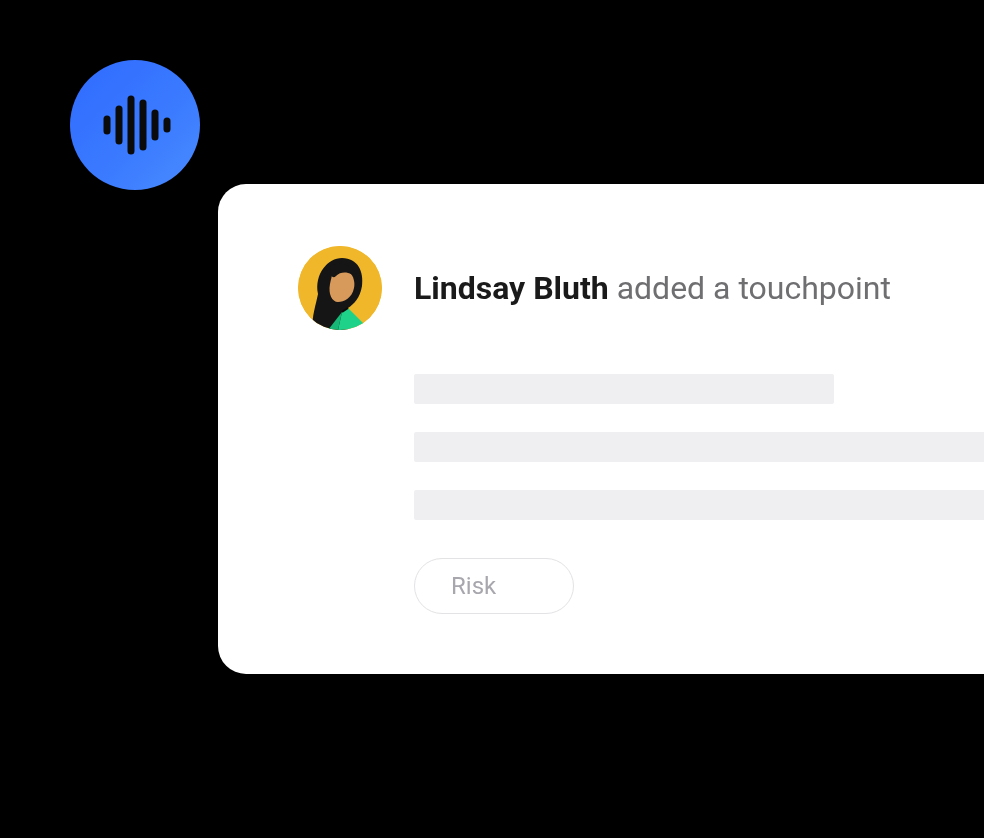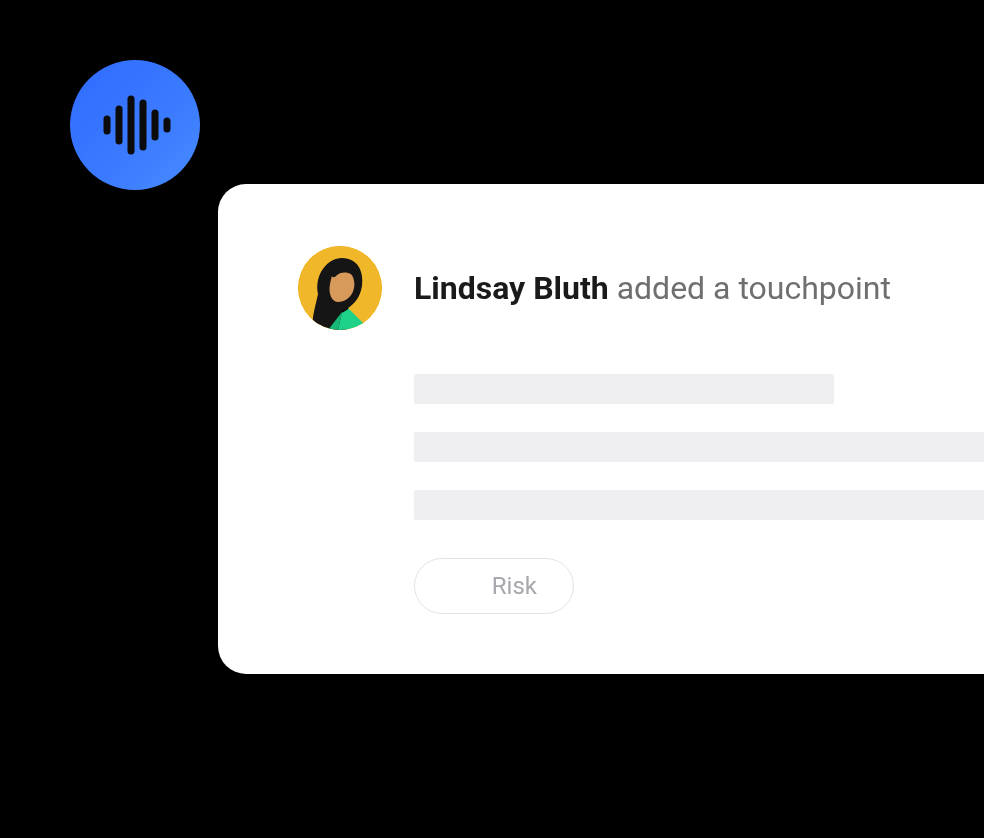--- a/index.html
+++ b/index.html
@@ -88,21 +88,21 @@
     border-radius: 2px;
     margin-bottom: 28px;
   }
   .placeholder-line.w1 { width: 420px; }
   .placeholder-line.w2 { width: 620px; }
   .placeholder-line.w3 { width: 620px; }
 
   .tag-pill {
     display: inline-flex;
     align-items: center;
-    justify-content: flex-end;
+    justify-content: flex-start;
     height: 56px;
     min-width: 160px;
     padding: 0 36px;
     border: 1px solid #e3e3e6;
     border-radius: 28px;
     color: #a7a7ad;
     font-size: 24px;
     margin-top: 10px;
     background: #fff;
   }

